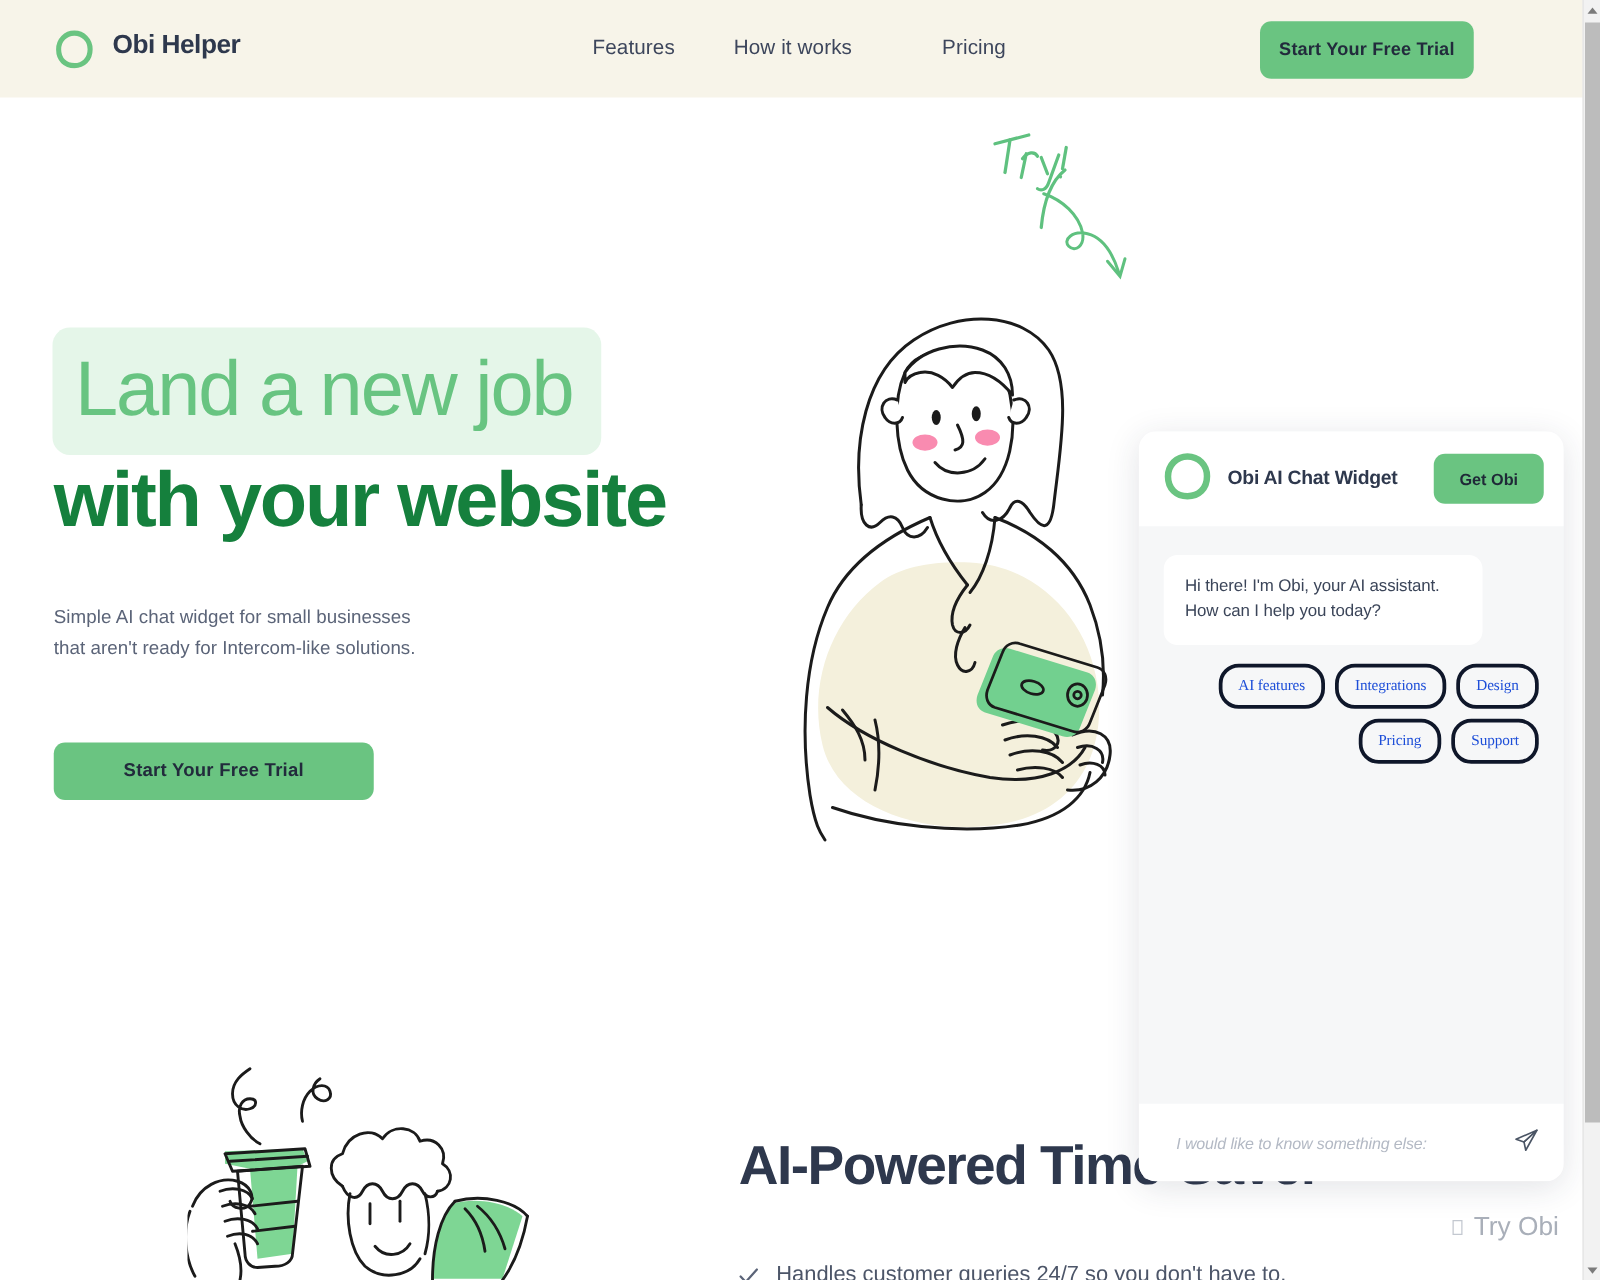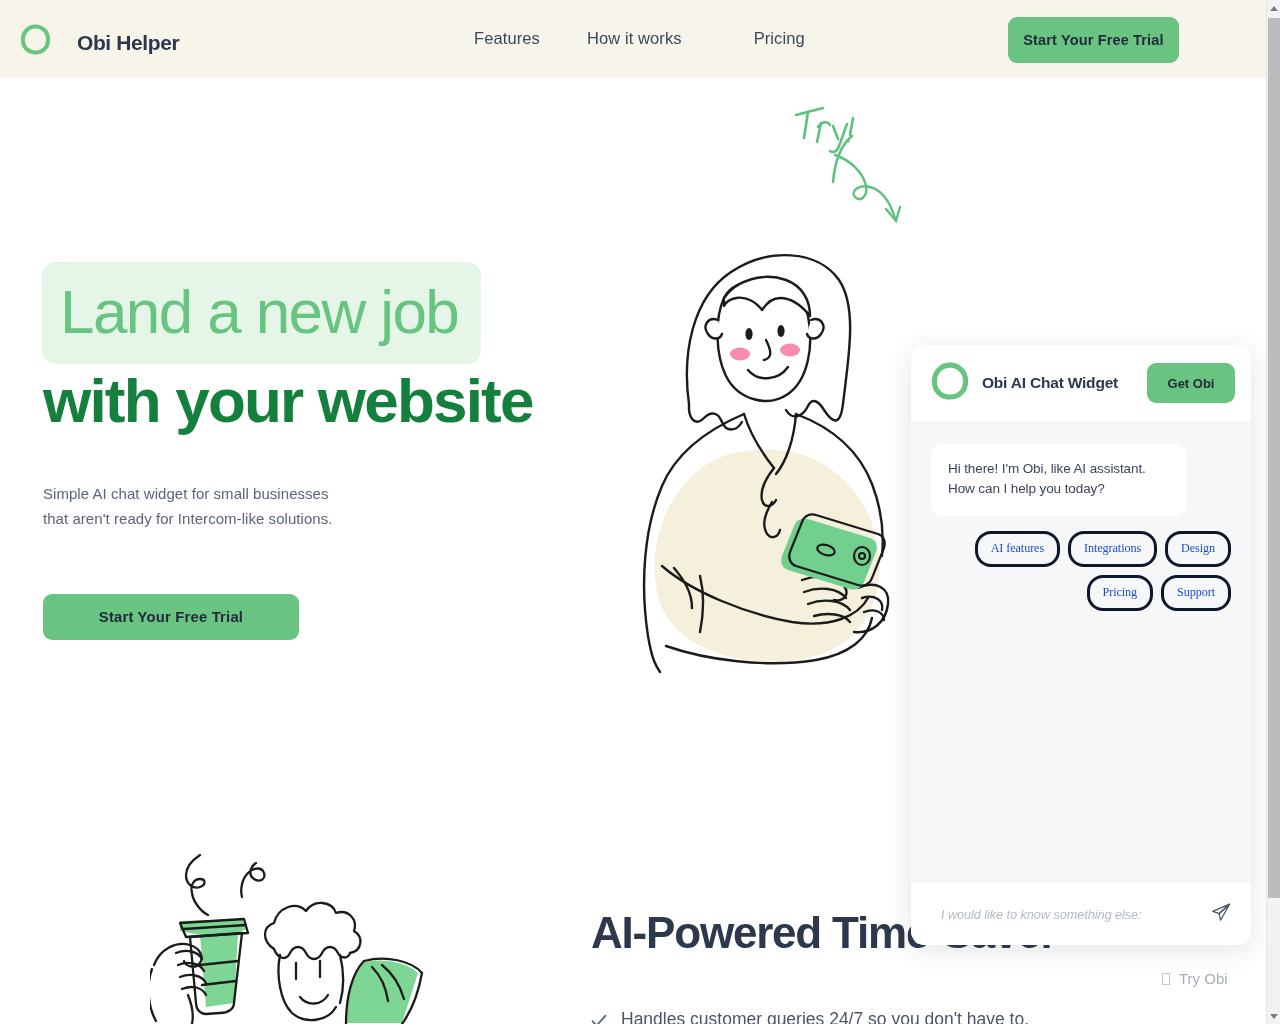--- a/index.html
+++ b/index.html
@@ -20,22 +20,22 @@
 
   
   .site-header {
     position: absolute; top: 0; left: 0;
     width: 1268px; height: 78px;
     background: #f7f4e9;
     display: flex; align-items: center;
     z-index: 30;
   }
   .brand {
-    position: absolute; left: 20px; top: 24px;
-    display: flex; align-items: flex-end; gap: 26px;
+    position: absolute; left: 44px; top: 24px;
+    display: flex; align-items: flex-start; gap: 15px;
   }
   .brand-mark { width: 31px; height: 31px; display: block; }
   .brand-name {
     font-size: 21px; font-weight: 700; letter-spacing: -0.4px;
     color: #2e384d;
   }
   .main-nav {
     position: absolute; left: 474px; top: 29px;
     display: flex; align-items: center; gap: 0;
   }
@@ -176,21 +176,21 @@
     font-size: 12.8px; font-style: italic; color: #aeb4c0;
     font-family: "Liberation Sans", sans-serif;
     letter-spacing: -.1px;
   }
   .chat-input::placeholder { color: #b3b9c4; font-style: italic; }
   .send-icon { flex: 0 0 auto; cursor: pointer; }
 
   .try-obi-badge {
     position: absolute; left: 1162px; top: 970px;
     display: flex; align-items: center; gap: 9px;
-    font-size: 15px; color: #a9afb9; z-index: 21;
+    font-size: 21px; color: #a9afb9; z-index: 21;
   }
   .try-obi-glyph {
     display: inline-block; width: 8px; height: 12px;
     border: 1px solid #c3c8d0;
   }
 
   
   .scrollbar {
     position: absolute; right: 0; top: 0;
     width: 14px; height: 1024px;
@@ -427,21 +427,21 @@
         <svg class="chat-logo" viewBox="0 0 38 38" fill="none">
           <path d="M19 3.2C27.6 3.2 34.6 9.8 34.6 19C34.6 29, 27.9 35, 19 35C10.1 35, 3.4 29, 3.4 19.2C3.4 9.9, 10.4 3.2, 19 3.2Z" stroke="#6ac481" stroke-width="5.2" fill="none" stroke-linecap="round"></path>
         </svg>
       </span>
       <span class="chat-title">Obi AI Chat Widget</span>
       <button class="get-obi-btn">Get Obi</button>
     </div>
 
     <div class="chat-body">
       <div class="chat-bubble">
-        <span>Hi there! I'm Obi, like AI assistant.</span>
+        <span>Hi there! I'm Obi, your AI assistant.</span>
         <br>
         <span>How can I help you today?</span>
       </div>
 
       <div class="chips">
         <button class="chip">AI features</button>
         <button class="chip">Integrations</button>
         <button class="chip">Design</button>
         <button class="chip">Pricing</button>
         <button class="chip">Support</button>

